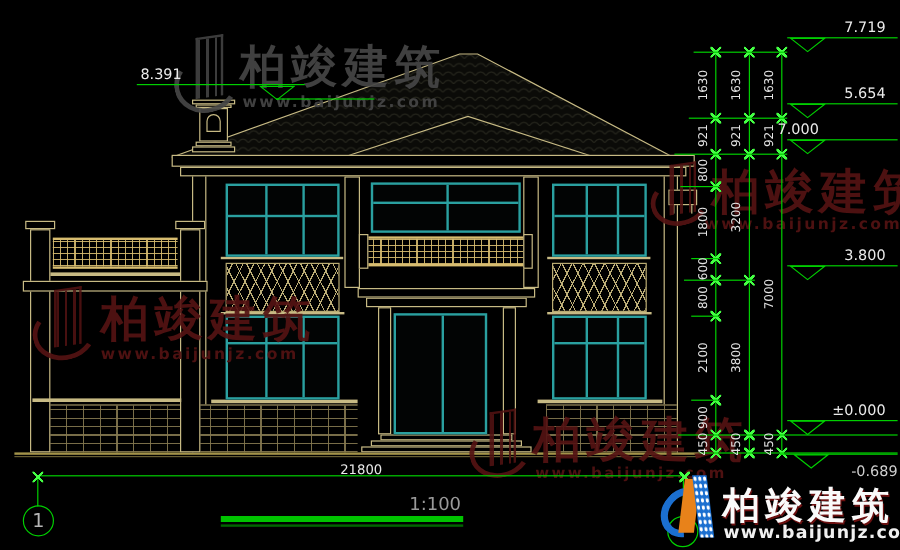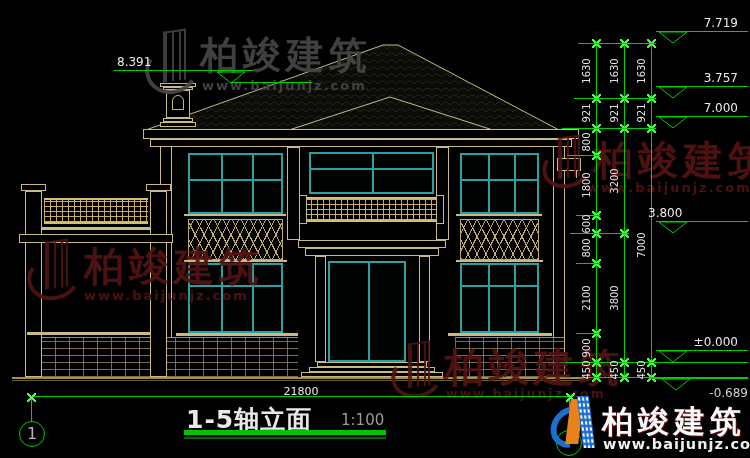--- a/index.html
+++ b/index.html
@@ -102,21 +102,20 @@
   </div>
 
   <div class="l5" style="left:552px;top:396px;width:48px;height:60px;">
     <div class="sw"></div>
     <div class="tw"></div>
     <div class="tb"></div>
   </div>
   <div class="l5t" style="left:602px;top:401px;font-size:31px;">柏竣建筑</div>
   <div class="l5u" style="left:603px;top:436px;font-size:14.5px;">www.baijunjz.com</div>
 
-  <div class="ttl" style="left:186px;top:403px;font-size:25px;letter-spacing:1px;">1-5轴立面</div>
   <div class="ttls" style="left:341px;top:411px;font-size:15px;">1:100</div>
   <div class="abs" style="left:184px;top:430px;width:202px;height:5px;background:#00c400;z-index:6;"></div>
   <div class="abs" style="left:184px;top:437px;width:202px;height:2px;background:#006600;z-index:6;"></div>
 
   <div class="gcirc" style="left:19px;top:421px;width:26px;height:26px;font-size:16px;line-height:23px;">
     <span>1</span>
   </div>
   <div class="gcirc" style="left:556px;top:430px;width:26px;height:26px;"></div>
 
   <div class="elevt" style="left:117px;top:55px;">8.391</div>
@@ -264,31 +263,31 @@
       <div class="xt" style="left: 566px; top: 393px; width: 9px; height: 9px;"></div>
       <div class="gl" style="left: 656px; top: 31px; width: 92px; height: 1px;"></div>
       <svg width="30" height="13" class="trisvg" style="left: 658px; top: 31px;">
         <path d="M1,1 L29,1 L15,12 Z" fill="none" stroke="#00cf00"></path>
       </svg>
       <div class="elevt" style="left: 648px; top: 16px; width: 90px; text-align: right;">7.719</div>
       <div class="gl" style="left: 656px; top: 86px; width: 92px; height: 1px;"></div>
       <svg width="30" height="13" class="trisvg" style="left: 658px; top: 86px;">
         <path d="M1,1 L29,1 L15,12 Z" fill="none" stroke="#00cf00"></path>
       </svg>
-      <div class="elevt" style="left: 648px; top: 71px; width: 90px; text-align: right;">3.757</div>
+      <div class="elevt" style="left: 648px; top: 71px; width: 90px; text-align: right;">5.654</div>
       <div class="gl" style="left: 656px; top: 116px; width: 92px; height: 1px;"></div>
       <svg width="30" height="13" class="trisvg" style="left: 658px; top: 116px;">
         <path d="M1,1 L29,1 L15,12 Z" fill="none" stroke="#00cf00"></path>
       </svg>
-      <div class="elevt" style="left: 648px; top: 101px; width: 90px; text-align: right;">7.000</div>
+      <div class="elevt" style="left: 648px; top: 101px; width: 90px; text-align: left;">7.000</div>
       <div class="gl" style="left: 656px; top: 221px; width: 92px; height: 1px;"></div>
       <svg width="30" height="13" class="trisvg" style="left: 658px; top: 221px;">
         <path d="M1,1 L29,1 L15,12 Z" fill="none" stroke="#00cf00"></path>
       </svg>
-      <div class="elevt" style="left: 648px; top: 206px; width: 90px; ">3.800</div>
+      <div class="elevt" style="left: 648px; top: 206px; width: 90px; text-align: right;">3.800</div>
       <div class="gl" style="left: 656px; top: 350px; width: 92px; height: 1px;"></div>
       <svg width="30" height="13" class="trisvg" style="left: 658px; top: 350px;">
         <path d="M1,1 L29,1 L15,12 Z" fill="none" stroke="#00cf00"></path>
       </svg>
       <div class="elevt" style="left: 648px; top: 335px; width: 90px; text-align: right;">±0.000</div>
       <div class="gl" style="left: 650px; top: 378px; width: 98px; height: 1px;"></div>
       <svg width="30" height="13" class="trisvg" style="left: 661px; top: 378px;">
         <path d="M1,1 L29,1 L15,12 Z" fill="none" stroke="#00cf00"></path>
       </svg>
       <div class="elevt" style="left: 690px; top: 386px; width: 58px; text-align: right; color: rgb(207, 207, 207);">-0.689</div>

